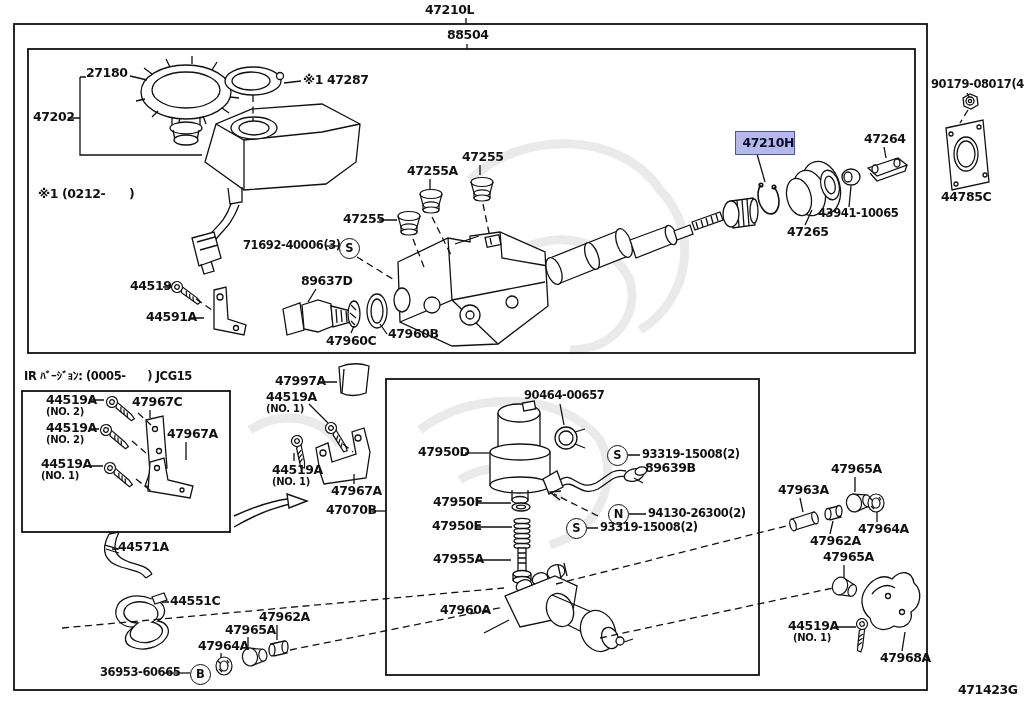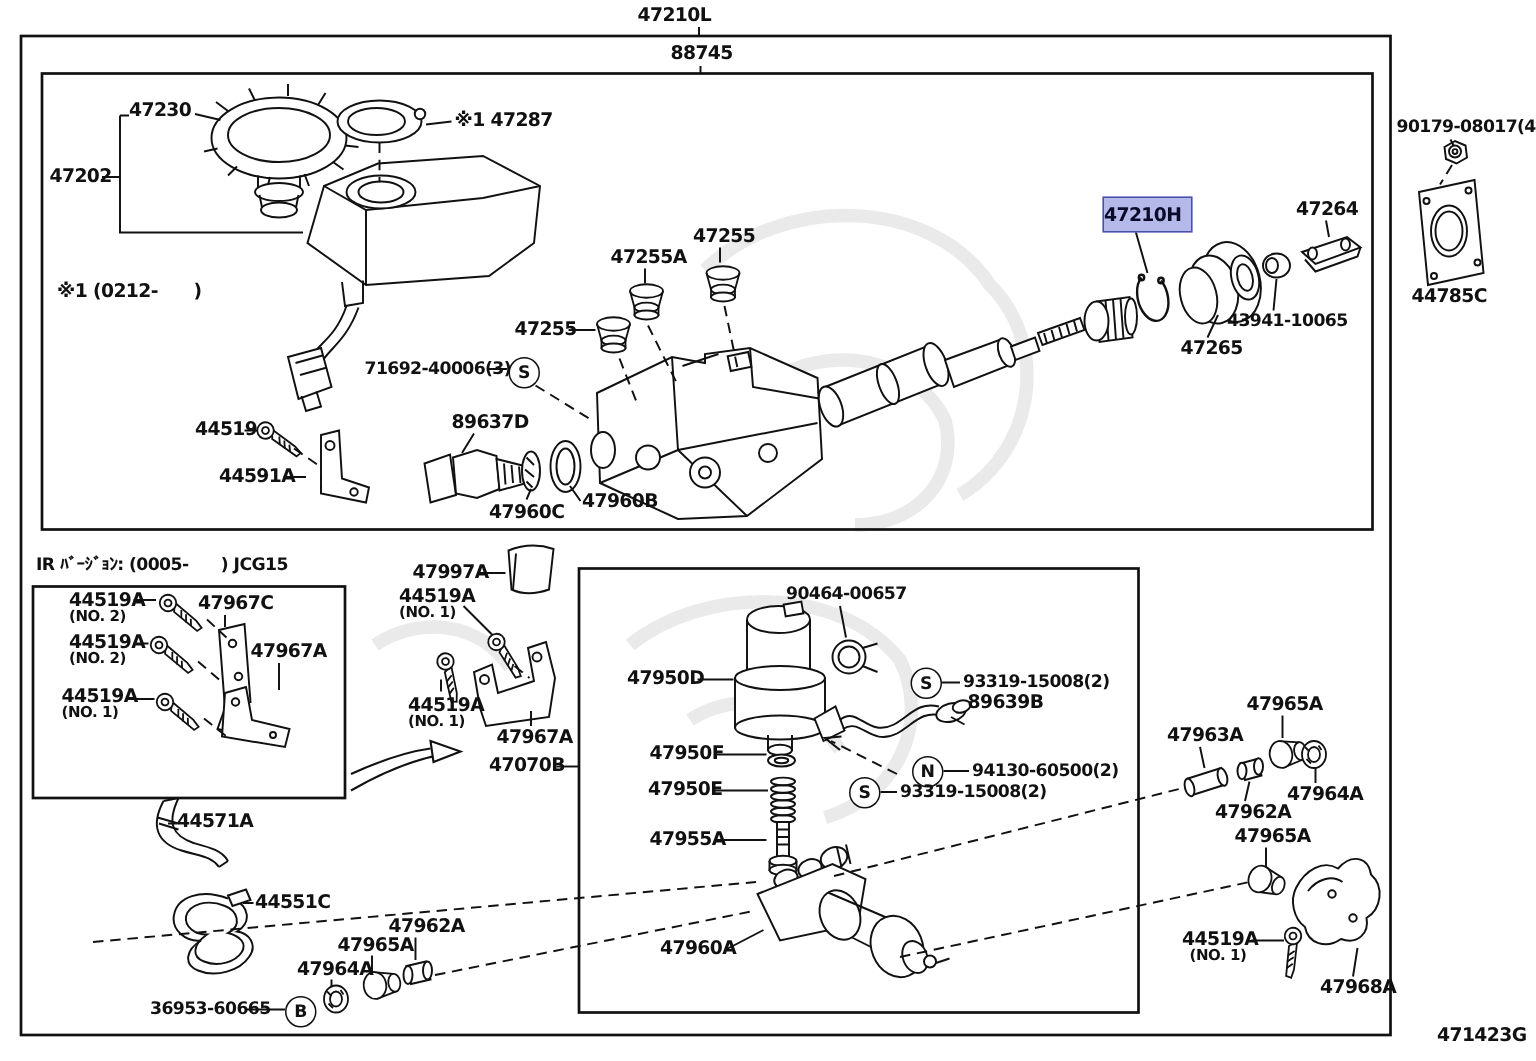--- a/index.html
+++ b/index.html
@@ -5,21 +5,21 @@
   html,body{margin:0;padding:0;background:#fff;}
   #stage{position:relative;width:1024px;height:707px;background:#fff;overflow:hidden;
          font-family:"DejaVu Sans",sans-serif;}
   svg{position:absolute;left:0;top:0;}
   .lb{position:absolute;font:bold 12.5px "DejaVu Sans",sans-serif;letter-spacing:-0.4px;
       color:#111;white-space:pre;line-height:1.05;}
   .md{font-size:11.5px;}
   .sm{font-size:10px;letter-spacing:-0.3px;}
   .circ{position:absolute;width:19px;height:19px;border:1.8px solid #111;border-radius:50%;
         background:#fff;font:bold 11.5px/19px "DejaVu Sans",sans-serif;text-align:center;color:#111;}
-  .hl{position:absolute;left:735px;top:131px;width:58px;height:22px;text-align:left;
+  .hl{position:absolute;left:735px;top:131px;width:58px;height:22px;text-align:right;
       font:bold 12.5px/22px "DejaVu Sans",sans-serif;letter-spacing:-0.4px;color:#0a0a2a;
       border:1.6px solid #4a52a8;background:#b4b9e9;}
 </style>
 </head>
 <body>
 
 <div id="stage">
 
 <svg width="1024" height="707" viewBox="0 0 1024 707">
   <defs>
@@ -376,23 +376,23 @@
     <path d="M556,584 L790,525"></path>
     <path d="M600,638 L833,588"></path>
     <path d="M598,516 L554,494"></path>
   </g>
   <g fill="none" stroke="#111" stroke-width="1.4">
     <path d="M560,500 L550,492 L561,491"></path>
   </g>
 </svg>
 
 <div class="lb" style="left:425px;top:3px">47210L</div>
-<div class="lb" style="left:447px;top:28px">88745</div>
-
-<div class="lb" style="left:86px;top:66px">47230</div>
+<div class="lb" style="left:447px;top:28px">88504</div>
+
+<div class="lb" style="left:86px;top:66px">27180</div>
 <div class="lb" style="left:33px;top:110px">47202</div>
 <div class="lb" style="left:303px;top:73px">※1 47287</div>
 <div class="lb" style="left:38px;top:187px">※1 (0212-      )</div>
 
 <div class="lb" style="left:407px;top:164px">47255A</div>
 <div class="lb" style="left:462px;top:150px">47255</div>
 <div class="lb" style="left:343px;top:212px">47255</div>
 <div class="lb md" style="left:243px;top:239px">71692-40006(3)</div>
 <div class="circ" style="left:339px;top:238px">S</div>
 <div class="lb" style="left:130px;top:279px">44519</div>
@@ -433,27 +433,27 @@
 <div class="lb" style="left:198px;top:639px">47964A</div>
 <div class="lb md" style="left:100px;top:666px">36953-60665</div>
 <div class="circ" style="left:190px;top:664px">B</div>
 
 <div class="lb md" style="left:524px;top:389px">90464-00657</div>
 <div class="lb" style="left:418px;top:445px">47950D</div>
 <div class="circ" style="left:607px;top:445px">S</div>
 <div class="lb md" style="left:642px;top:448px">93319-15008(2)</div>
 <div class="lb" style="left:645px;top:461px">89639B</div>
 <div class="circ" style="left:608px;top:504px">N</div>
-<div class="lb md" style="left:648px;top:507px">94130-60500(2)</div>
+<div class="lb md" style="left:648px;top:507px">94130-26300(2)</div>
 <div class="circ" style="left:566px;top:518px">S</div>
 <div class="lb md" style="left:600px;top:521px">93319-15008(2)</div>
 <div class="lb" style="left:433px;top:495px">47950F</div>
 <div class="lb" style="left:432px;top:519px">47950E</div>
 <div class="lb" style="left:433px;top:552px">47955A</div>
-<div class="lb" style="left:440px;top:625px">47960A</div>
+<div class="lb" style="left:440px;top:603px">47960A</div>
 
 <div class="lb" style="left:831px;top:462px">47965A</div>
 <div class="lb" style="left:778px;top:483px">47963A</div>
 <div class="lb" style="left:810px;top:534px">47962A</div>
 <div class="lb" style="left:858px;top:522px">47964A</div>
 <div class="lb" style="left:823px;top:550px">47965A</div>
 <div class="lb" style="left:788px;top:619px">44519A</div>
 <div class="lb sm" style="left:793px;top:633px">(NO. 1)</div>
 <div class="lb" style="left:880px;top:651px">47968A</div>
 

